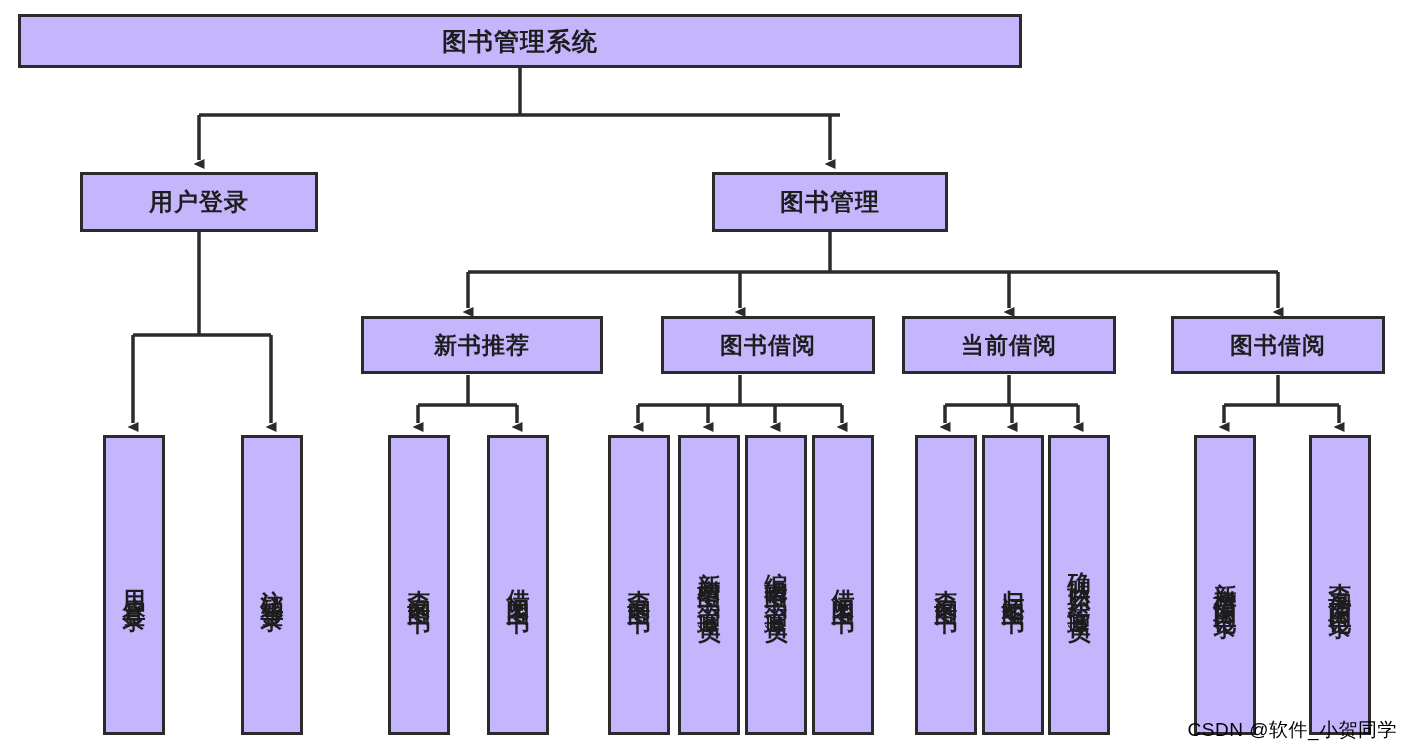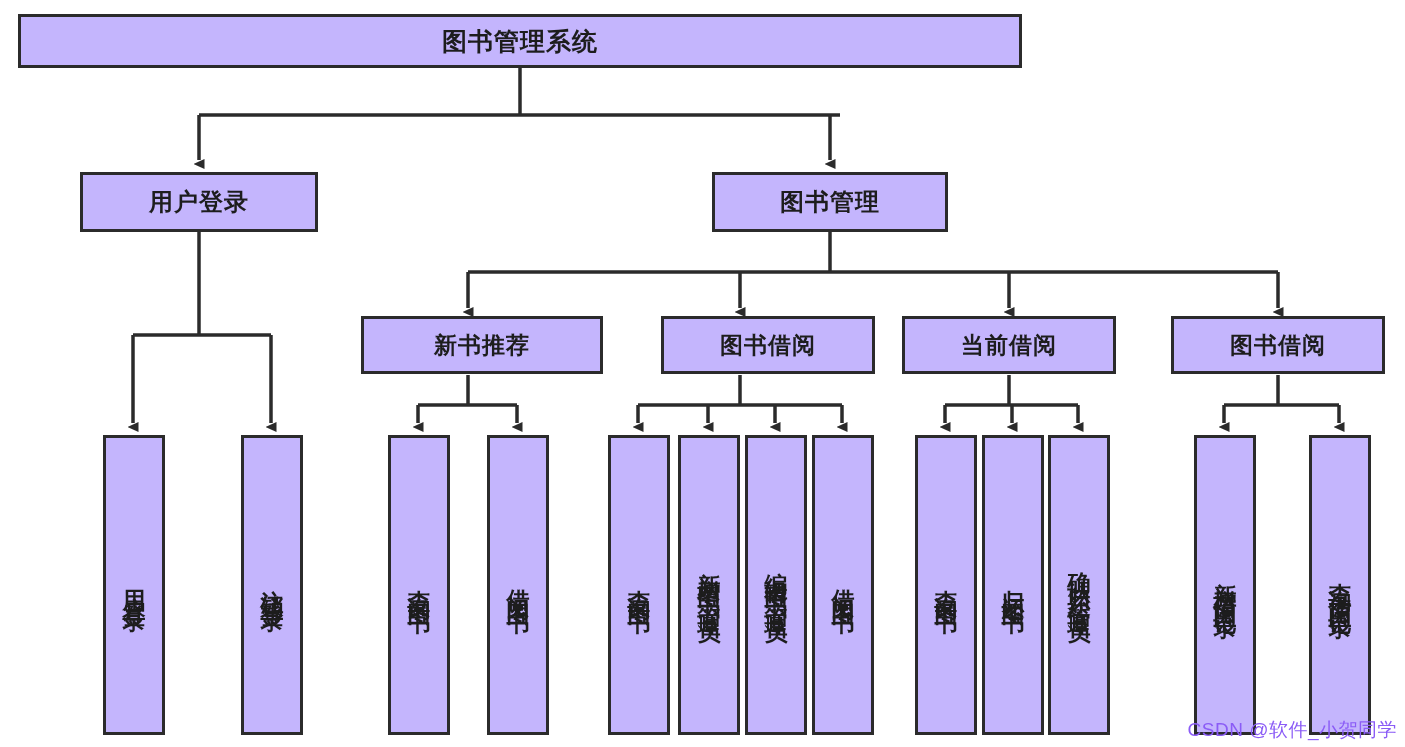--- a/index.html
+++ b/index.html
@@ -57,21 +57,21 @@
     letter-spacing: 7px;
     line-height: 1;
     white-space: nowrap;
     display: block;
   }
   .watermark {
     position: absolute;
     right: 8px;
     bottom: 4px;
     font-size: 19px;
-    color: #8b5cf6;
+    color: #000000;
     letter-spacing: 0.5px;
     white-space: nowrap;
   }
 </style>
 </head>
 <body>
 
 <div id="canvas">
 
   <svg id="connectors" viewBox="0 0 1405 747" xmlns="http://www.w3.org/2000/svg">

